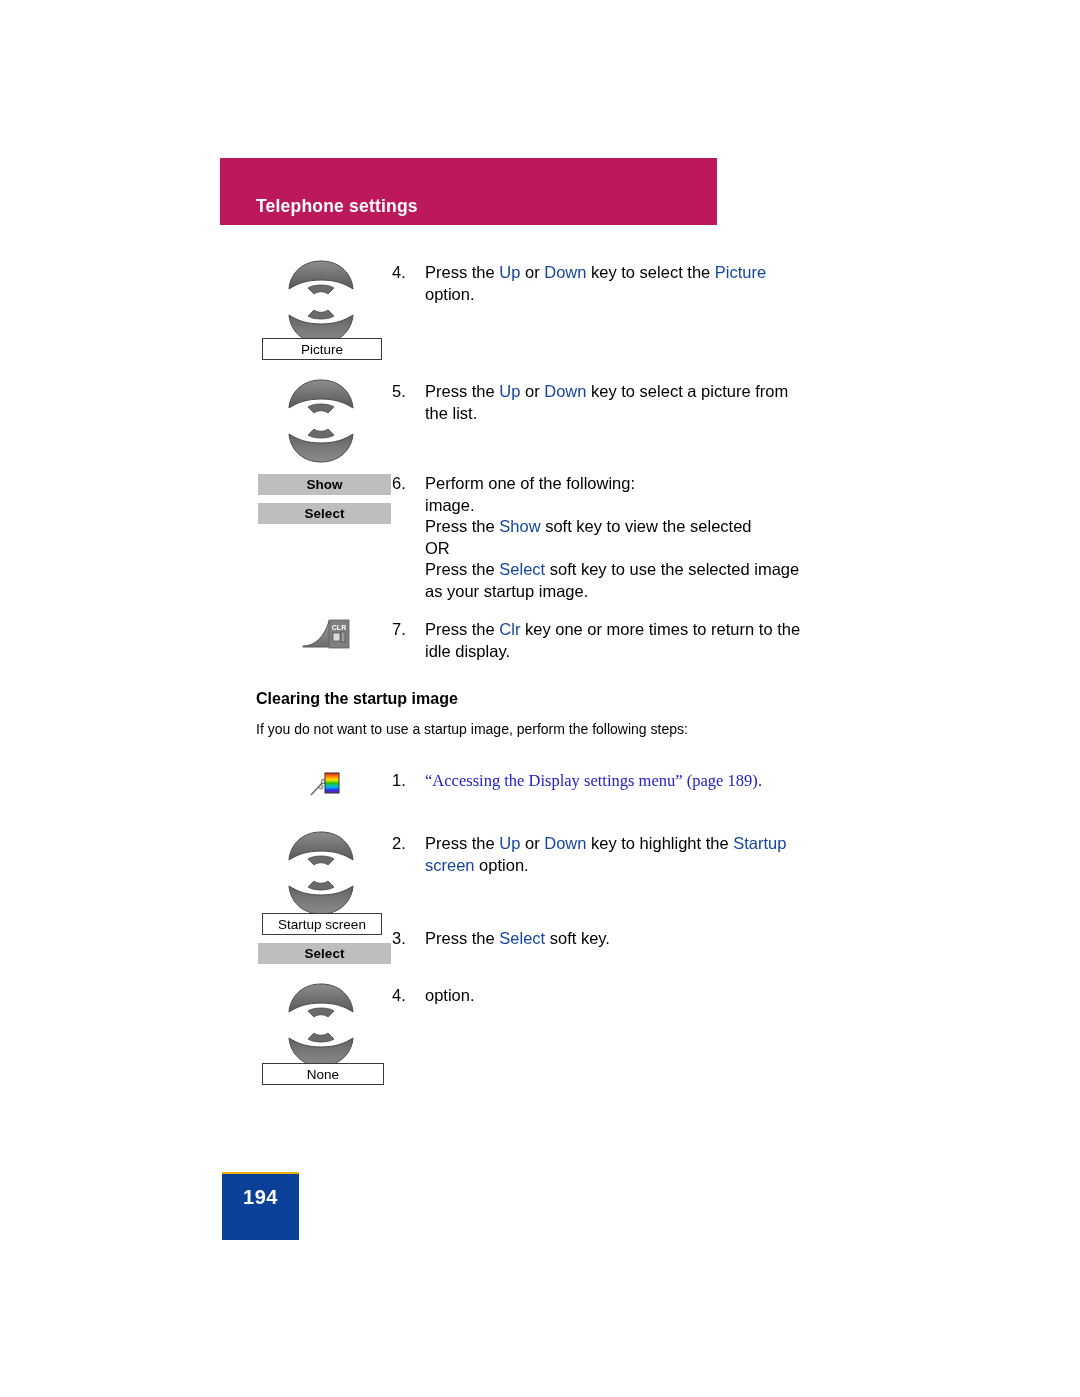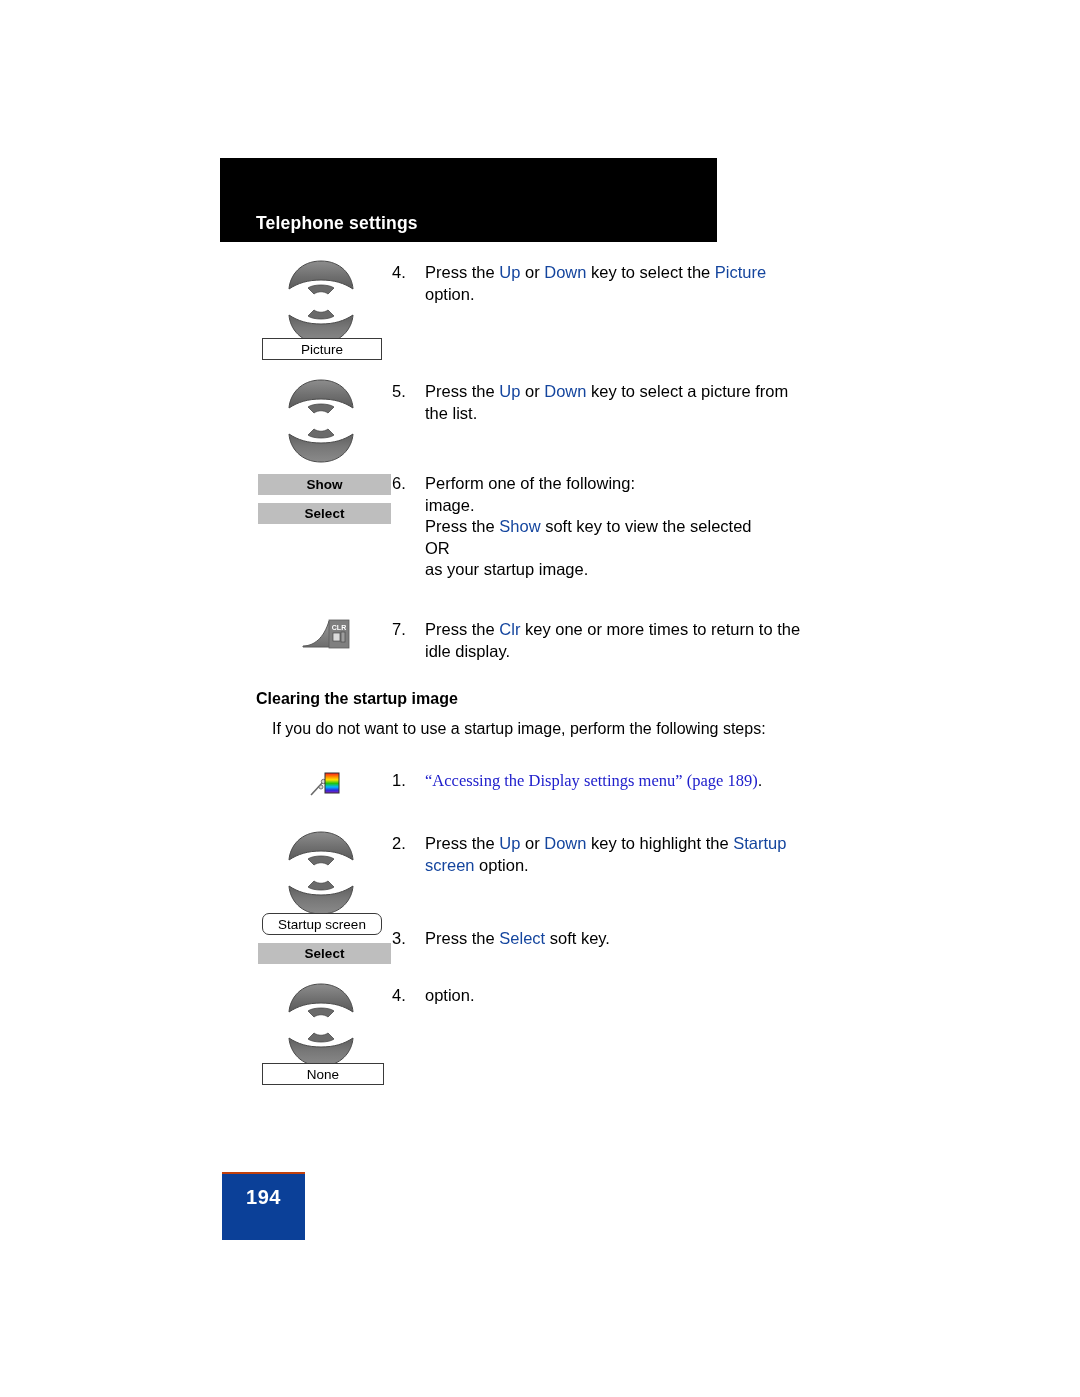--- a/index.html
+++ b/index.html
@@ -21,22 +21,22 @@
     inset: 0;
     background: #ffffff;
   }
 
   
   .header-banner {
     position: absolute;
     left: 220px;
     top: 158px;
     width: 497px;
-    height: 84px;
-    background: #000000;
+    height: 67px;
+    background: #be185d;
     box-sizing: border-box;
   }
   .header-banner .header-title {
     position: absolute;
     left: 36px;
     bottom: 8px;
     color: #ffffff;
     font-size: 17.5px;
     font-weight: bold;
     letter-spacing: 0.2px;
@@ -119,36 +119,35 @@
   
   .section-heading {
     position: absolute;
     left: 256px;
     font-size: 16px;
     font-weight: bold;
     line-height: 22px;
   }
   .body-para {
     position: absolute;
-    left: 272px;
-    font-size: 16px;
+    left: 256px;
+    font-size: 14px;
     line-height: 22px;
     white-space: nowrap;
   }
 
   
   .page-number-box {
     position: absolute;
     left: 222px;
     top: 1172px;
     width: 77px;
     height: 66px;
     background: #0B4098;
-    border-top: 2px solid #c2410c;
-    padding-left: 6px;
+    border-top: 2px solid #eab308;
   }
   .page-number-box .pn {
     position: absolute;
     left: 0;
     right: 0;
     top: 12px;
     text-align: center;
     color: #ffffff;
     font-size: 20px;
     font-weight: bold;
@@ -228,20 +227,21 @@
     </div>
   </div>
 
   <div class="step" style="top:473px;">
     <div class="step-num">6.</div>
     <div class="step-text">
       <span class="line">Perform one of the following:</span>
       <span class="line">image.</span>
       <span class="line"><span>Press the </span><b class="kw">Show</b><span> soft key to view the selected</span></span>
       <span class="line">OR</span>
+      <span class="line"><span>Press the </span><b class="kw">Select</b><span> soft key to use the selected image</span></span>
       <span class="line">as your startup image.</span>
     </div>
   </div>
 
   <div class="clrkey" style="left:300px; top:616px;">
     <svg width="52" height="38" viewBox="0 0 52 38">
       <defs>
         <linearGradient id="gclr" x1="0" y1="0" x2="0" y2="1">
           <stop offset="0%" stop-color="#9a9a9a"></stop>
           <stop offset="100%" stop-color="#6d6d6d"></stop>
@@ -295,21 +295,21 @@
 
   <div class="icon-col">
     <div style="position:absolute; left:288px; top:824px;">
       <svg width="66" height="98" viewBox="0 0 66 98">
         <path d="M33 8 C 13 8 2 22 1 36 C 10 30 20 27 33 27 C 46 27 56 30 65 36 C 64 22 53 8 33 8 Z" fill="url(#g1)" stroke="#4a4a4a" stroke-width="1"></path>
         <path d="M20 35 C 25 31 41 31 46 35 L 40 41 C 36 38 30 38 26 41 Z" fill="#6a6a6a" stroke="#4a4a4a" stroke-width="0.8"></path>
         <path d="M33 90 C 13 90 2 76 1 62 C 10 68 20 71 33 71 C 46 71 56 68 65 62 C 64 76 53 90 33 90 Z" fill="url(#g2)" stroke="#4a4a4a" stroke-width="1"></path>
         <path d="M20 63 C 25 67 41 67 46 63 L 40 57 C 36 60 30 60 26 57 Z" fill="#6a6a6a" stroke="#4a4a4a" stroke-width="0.8"></path>
       </svg>
     </div>
-    <div class="label-box" style="left:262px; top:913px; width:120px; height:22px;border-radius:7px;">
+    <div class="label-box" style="left:262px; top:913px; width:120px; height:22px;">
       <span>Startup screen</span>
     </div>
     <div class="softkey" style="left:258px; top:943px; width:133px; height:21px;">
       <span>Select</span>
     </div>
   </div>
 
   <div class="step" style="top:833px;">
     <div class="step-num">2.</div>
     <div class="step-text">

